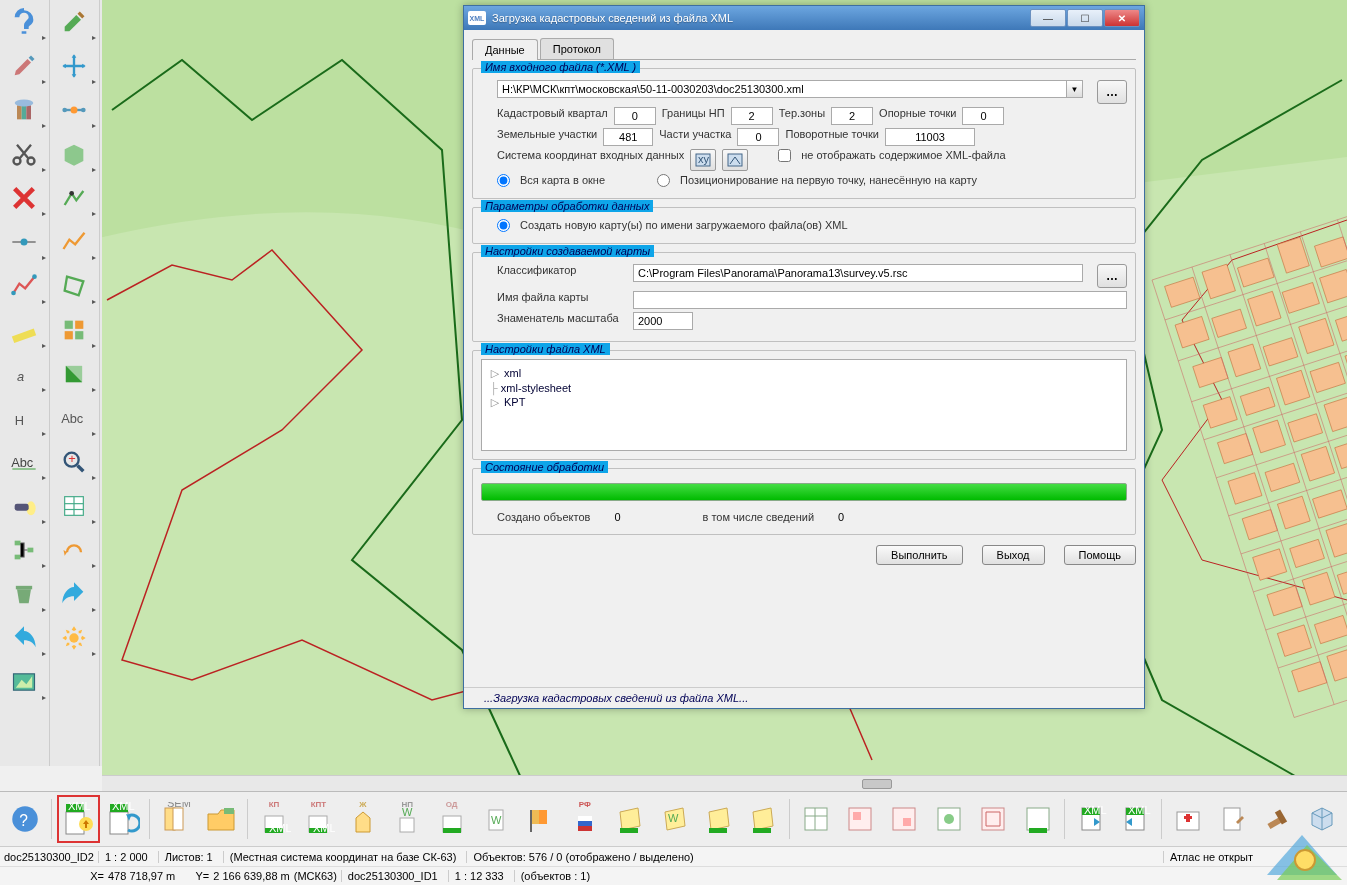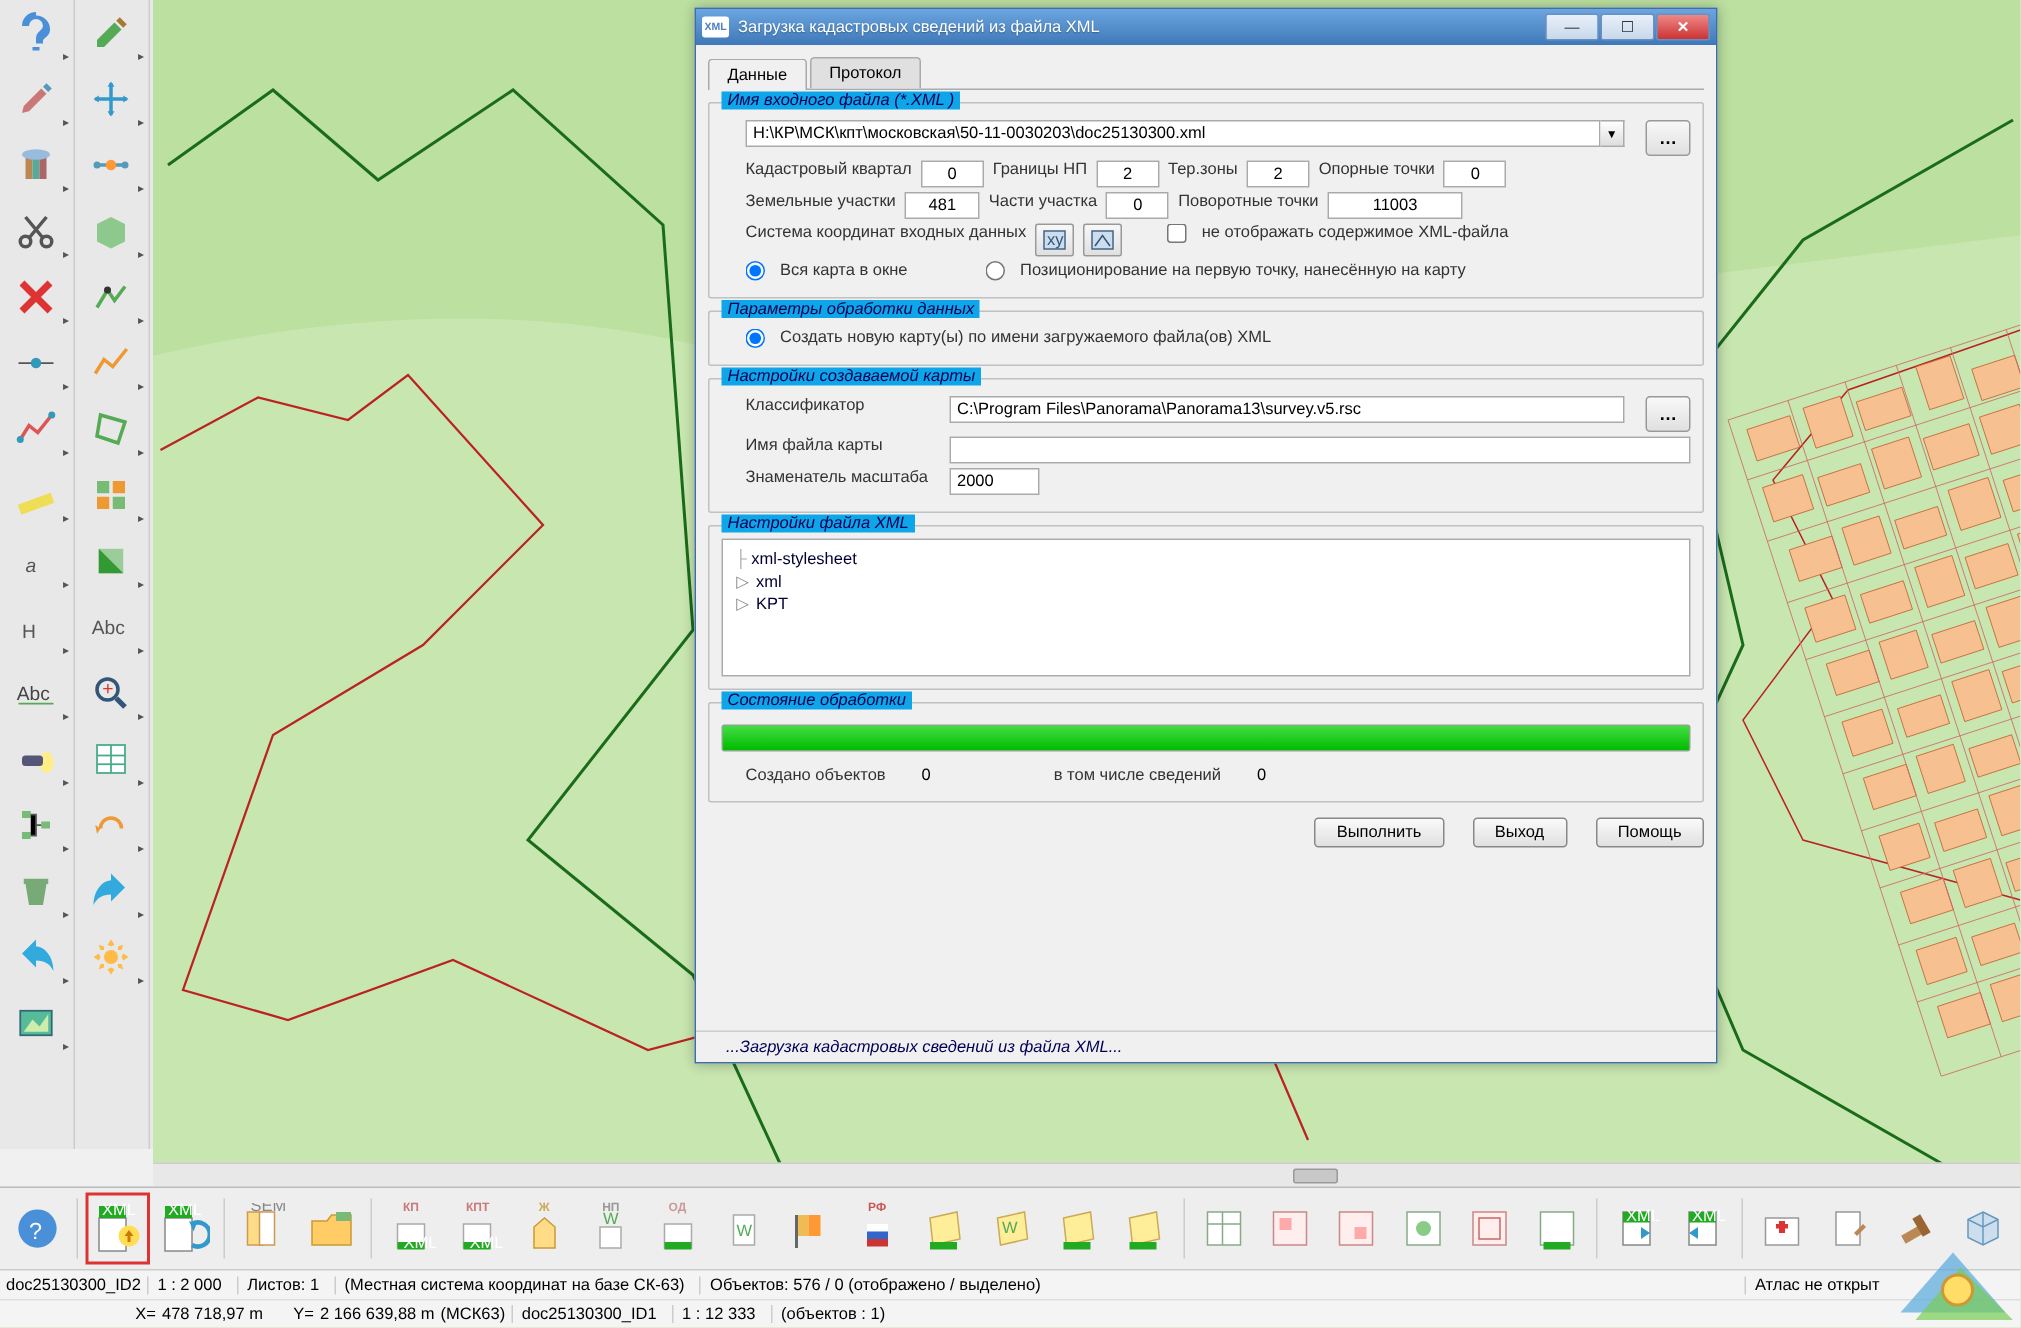--- a/index.html
+++ b/index.html
@@ -504,22 +504,22 @@
       </div>
       <div class="row">
         <label style="width:130px">Знаменатель масштаба</label>
         <input class="tinput" style="width: 60px;" value="2000">
       </div>
     </div>
 
     <div class="fieldset" style="flex:0 0 auto">
       <span class="legend">Настройки файла XML</span>
       <div class="tree">
+        <div class="tree-item"><span class="tree-exp">▷</span><span class="sel">xml</span></div>
         <div class="tree-item"><span class="tree-conn">├ </span><span>xml-stylesheet</span></div>
-        <div class="tree-item"><span class="tree-exp">▷</span><span class="sel">xml</span></div>
         <div class="tree-item"><span class="tree-exp">▷</span><span>KPT</span></div>
       </div>
     </div>
 
     <div class="fieldset">
       <span class="legend">Состояние обработки</span>
       <div class="progress"></div>
       <div class="row" style="margin-top:10px">
         <label>Создано объектов</label>
         <span style="width:12px"></span>

